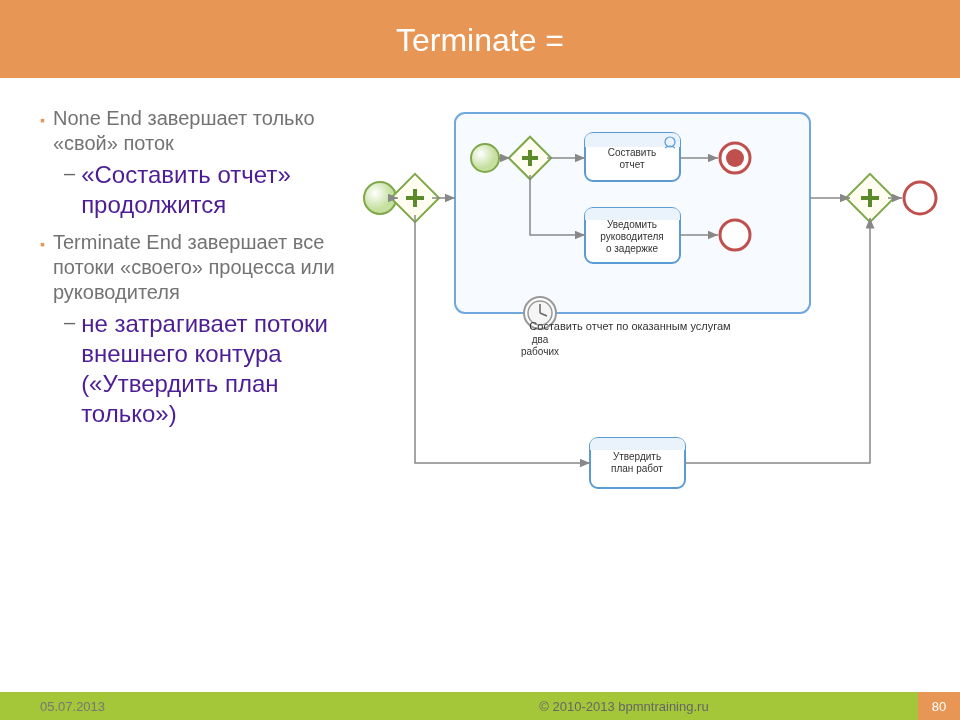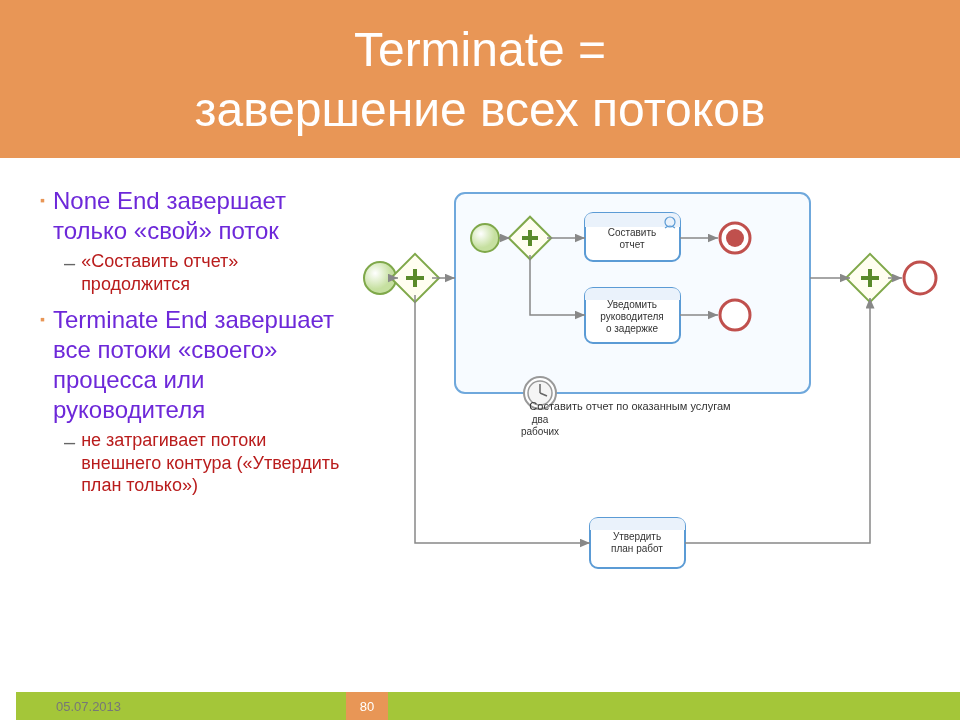--- a/index.html
+++ b/index.html
@@ -1,27 +1,27 @@
 <!DOCTYPE html>
 <html><head>
 <meta charset="utf-8">
 <style>
 *{box-sizing:border-box;margin:0;padding:0}
 body{width:960px;height:720px;font-family:"Segoe UI",Tahoma,Verdana,sans-serif;background:#fff;overflow:hidden;position:relative;color:#444}
-.header{background:#e89656;color:#fff;text-align:center;padding:20px 0 18px;font-size:48px;font-weight:300;line-height:1.25}
+.header{background:#e89656;color:#fff;text-align:center;padding:20px 0 18px;font-size:32px;font-weight:300;line-height:1.25}
 .body{display:flex;padding:20px 20px 0 40px}
 .left{width:330px;padding-right:10px}
 .bullet{display:flex;margin-top:8px}
 .bullet .sq{color:#e89656;font-size:14px;margin-right:8px;line-height:28px}
-.bullet .txt{font-size:24px;color:#6d28d9;line-height:1.25}
+.bullet .txt{font-size:20px;color:#737373;line-height:1.25}
 .sub{display:flex;margin:4px 0 10px 24px}
 .sub .dash{color:#666;margin-right:6px;font-size:20px;line-height:26px}
-.sub .txt{font-size:18px;color:#b91c1c;line-height:1.25}
+.sub .txt{font-size:24px;color:#4c1d95;line-height:1.25}
 .right{flex:1;position:relative;height:480px}
-.footer{position:absolute;left:16px;right:0;bottom:0;height:28px;background:#a4c639;display:flex;align-items:center;font-size:13px;color:#fff}
+.footer{position:absolute;left:0;right:0;bottom:0;height:28px;background:#a4c639;display:flex;align-items:center;font-size:13px;color:#fff}
 .footer .date{width:330px;padding-left:40px;color:#777}
 .footer .copy{flex:1;text-align:center;color:#666}
 .footer .page{width:42px;text-align:center;background:#e89656;height:100%;display:flex;align-items:center;justify-content:center;color:#fff}
 
 svg{overflow:visible}
 .task{fill:#fff;stroke:#5b9bd5;stroke-width:2;rx:8;ry:8}
 .task-top{fill:#eaf2fb}
 .subproc{fill:#f7fbff;stroke:#6fa8dc;stroke-width:2;rx:10;ry:10}
 .start{fill:url(#gStart);stroke:#7fa84a;stroke-width:2}
 .end{fill:#fff;stroke:#c0504d;stroke-width:3}
@@ -29,21 +29,20 @@
 .gw-plus{stroke:#5a8a2a;stroke-width:4;fill:none}
 .arrow{stroke:#888;stroke-width:1.5;fill:none;marker-end:url(#arr)}
 .txt10{font-size:10px;fill:#333;text-anchor:middle}
 .txt11{font-size:11px;fill:#333;text-anchor:middle}
 </style>
 </head>
 <body>
 
 <div class="header">
   <div>Terminate =</div>
-  <div>завершение всех потоков</div>
 </div>
 
 <div class="body">
   <div class="left">
     <div class="bullet">
         <span class="sq">▪</span>
         <span class="txt">None End завершает только «свой» поток</span>
       </div>
     <div class="sub">
         <span class="dash">–</span>
@@ -145,14 +144,15 @@
       <path class="arrow" d="M450,100 H490"></path>
       <path class="arrow" d="M528,100 H542"></path>
       <path class="arrow" d="M55,117 V365 H230"></path>
       <path class="arrow" d="M325,365 H510 V120"></path>
     </svg>
   </div>
 </div>
 
 <div class="footer">
   <div class="date">05.07.2013</div>
+  <div class="copy">© 2010-2013 bpmntraining.ru</div>
   <div class="page">80</div>
 </div>
 
 </body></html>

